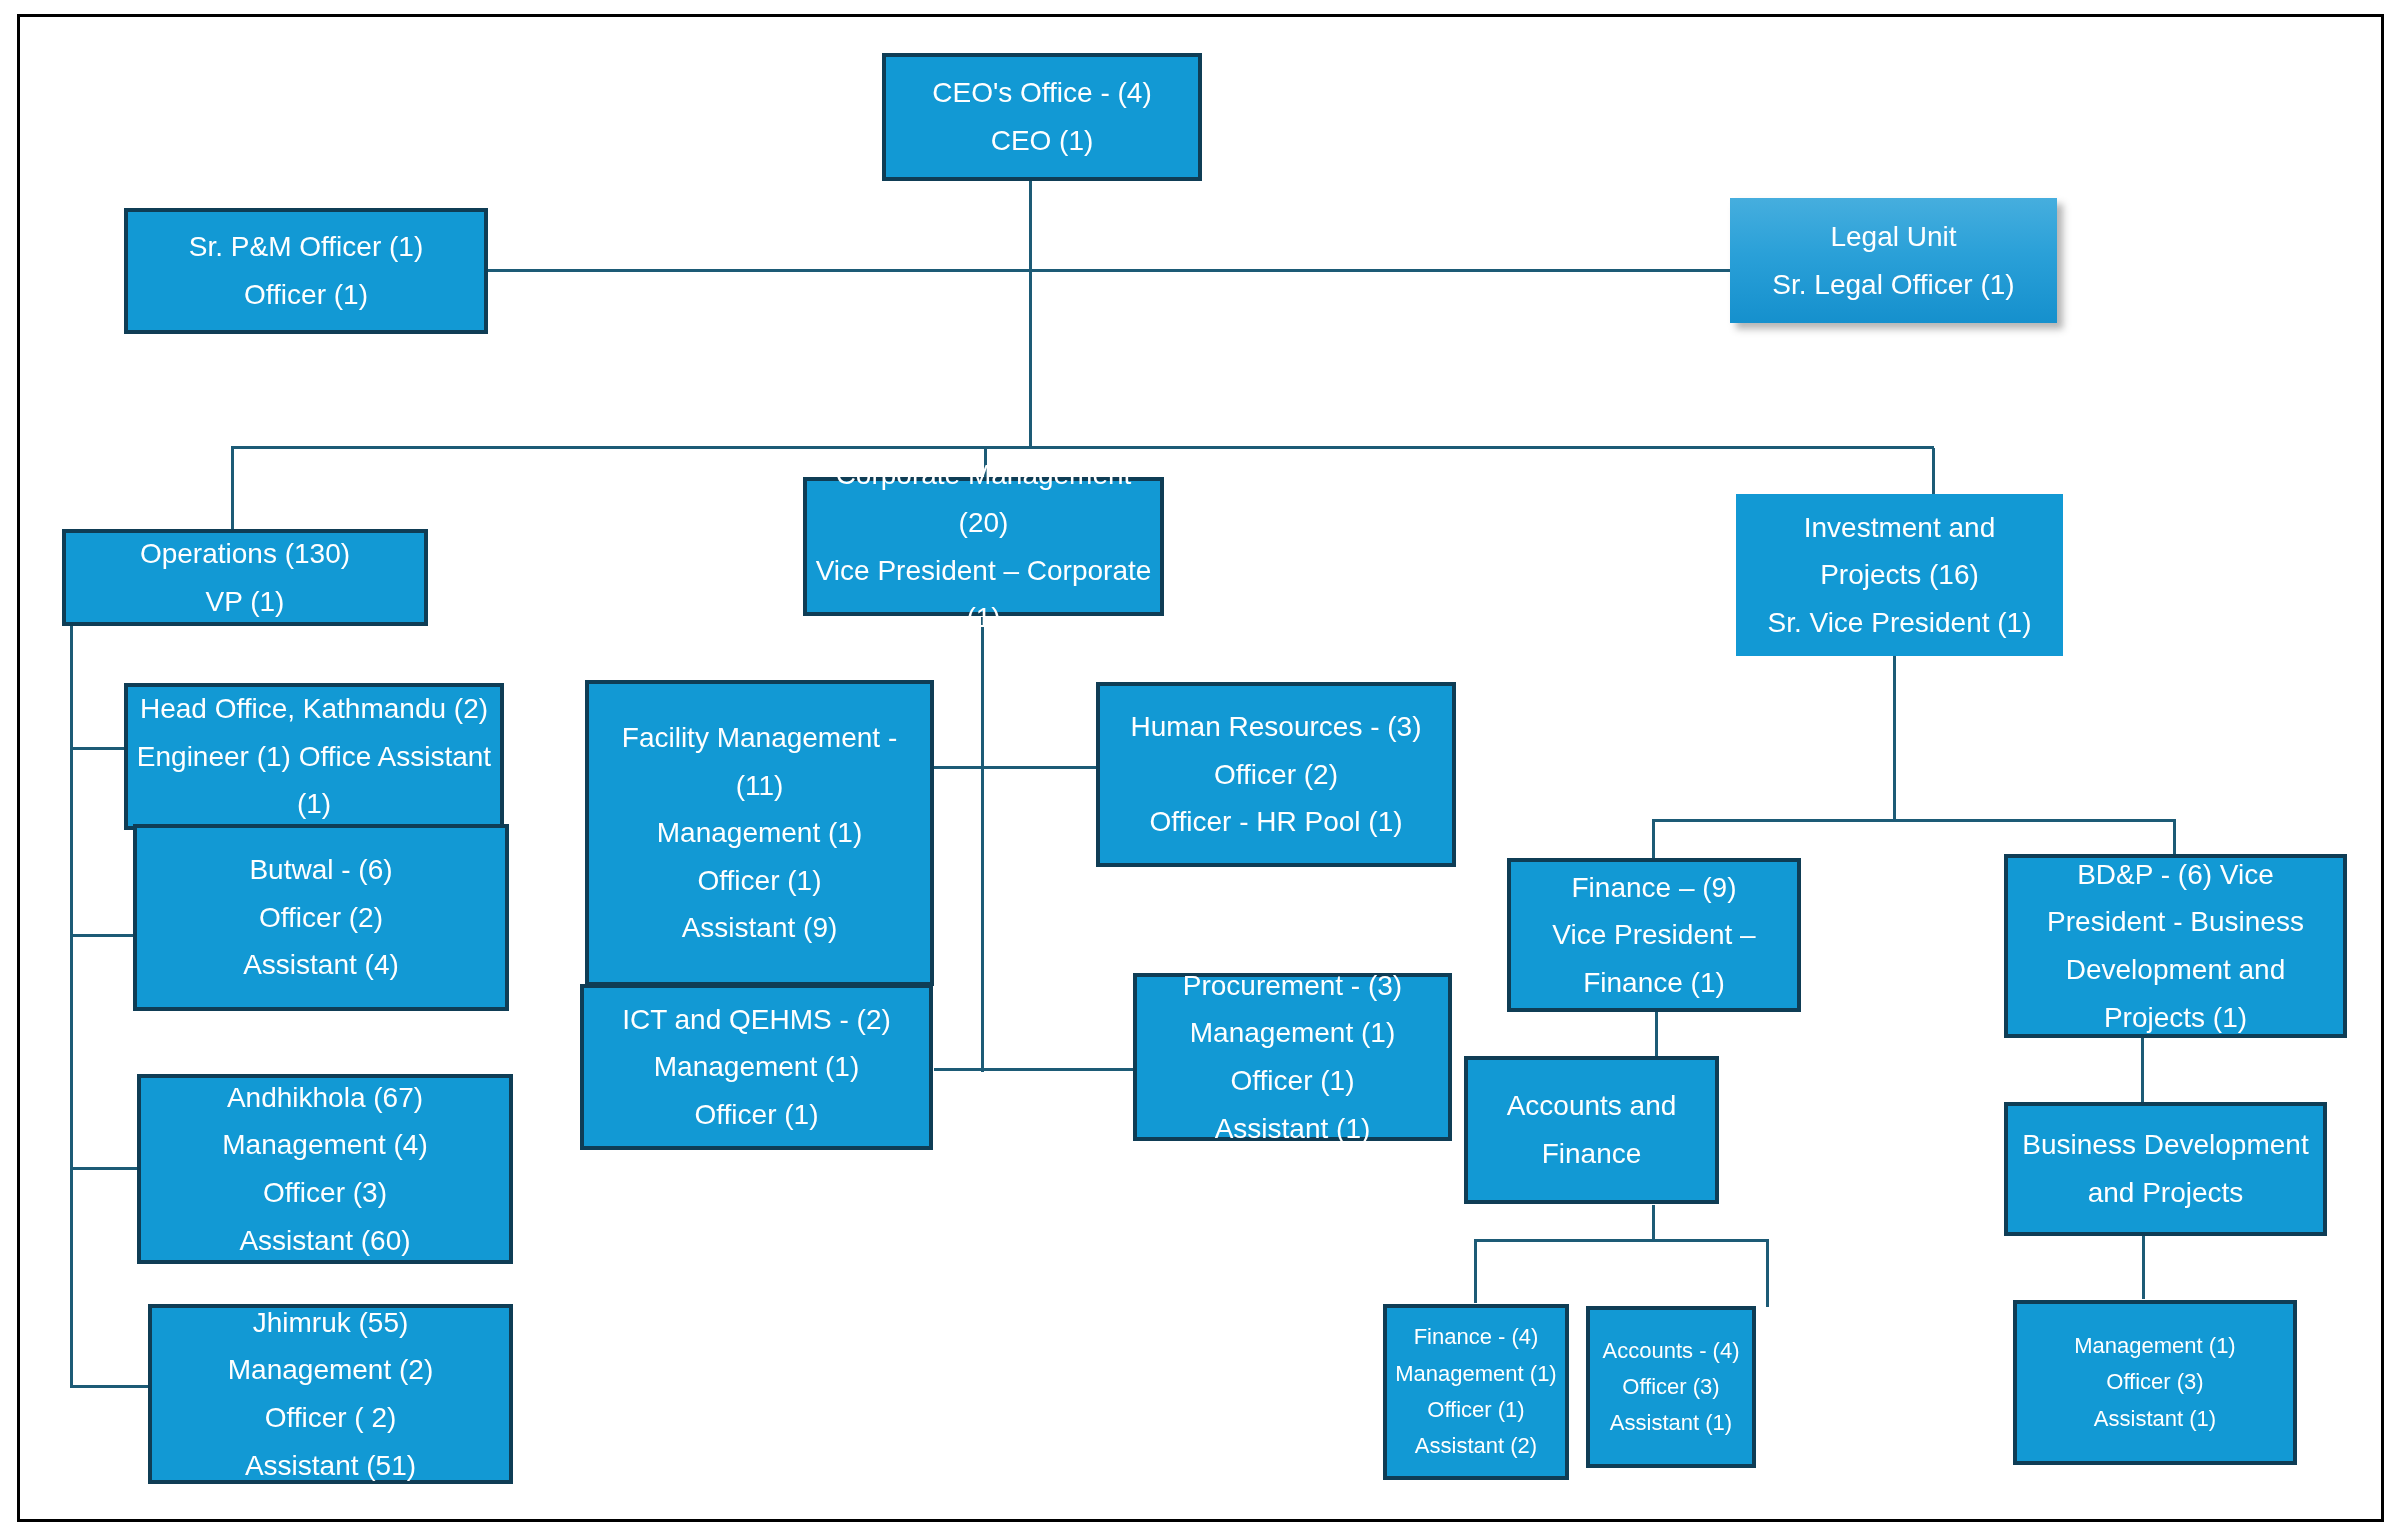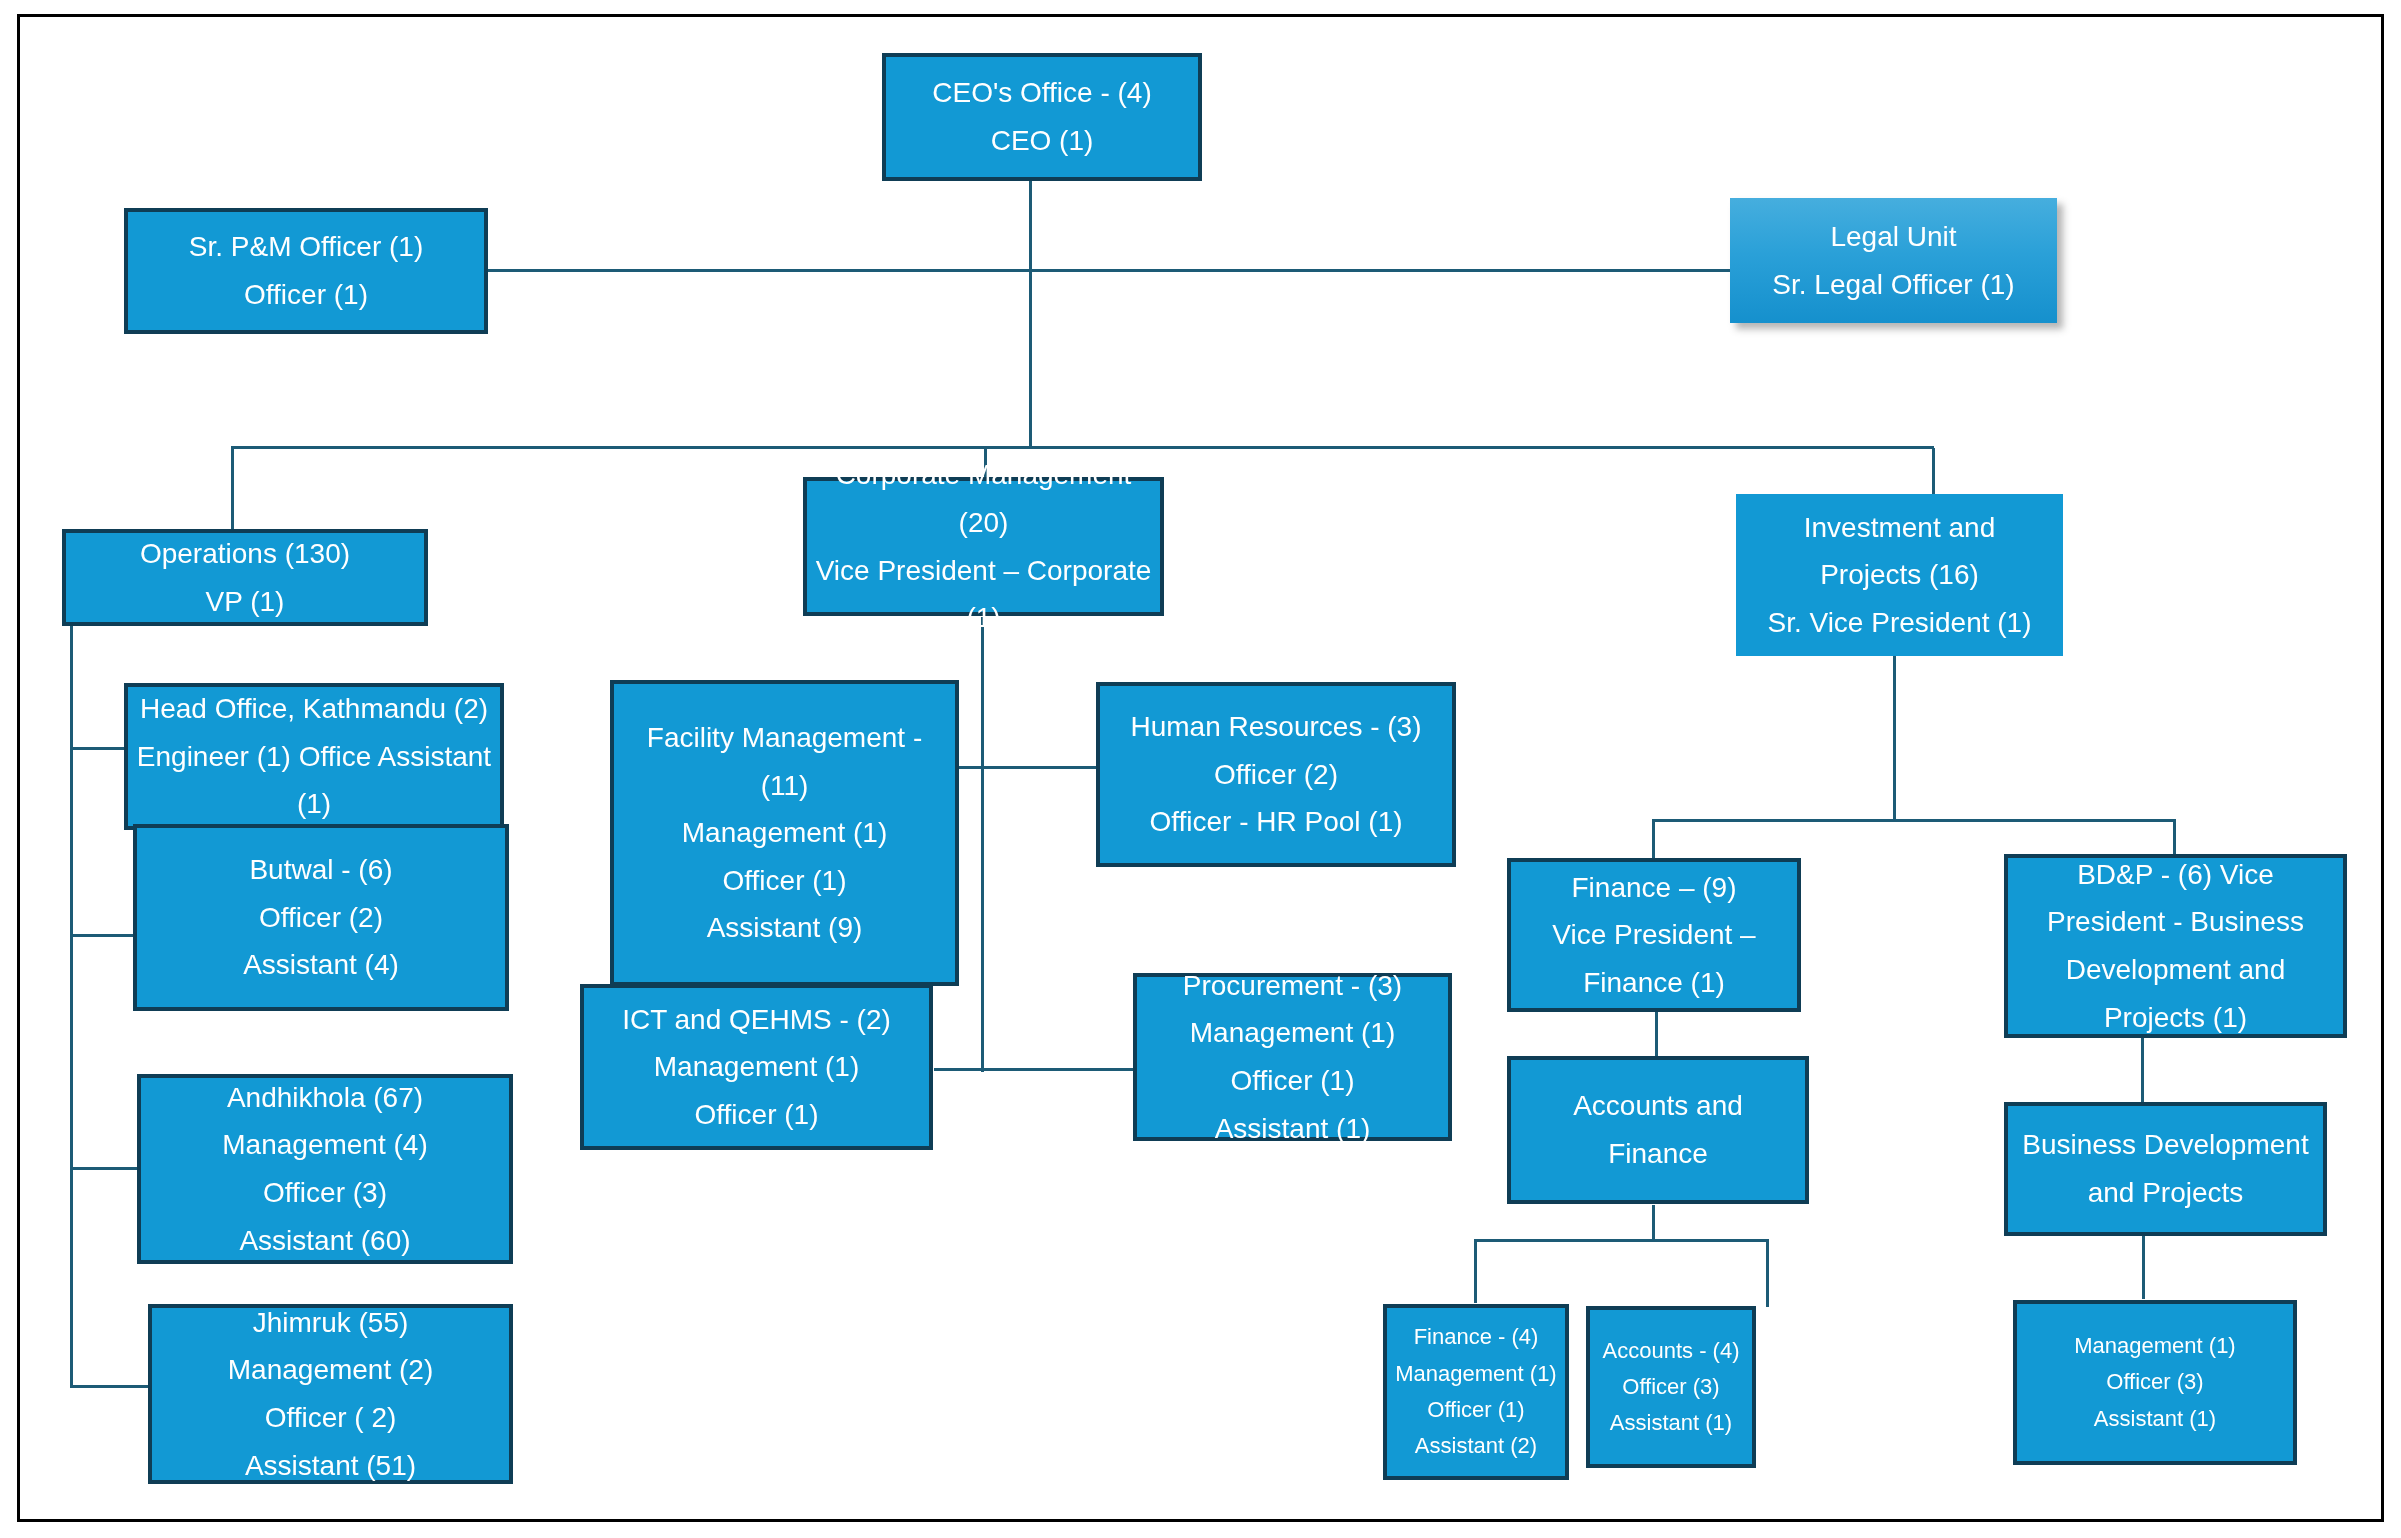--- a/index.html
+++ b/index.html
@@ -98,21 +98,21 @@
 Projects  (16)
 Sr. Vice President (1)</span>
   </div>
 
   <div class="box bordered" style="left:124px;top:683px;width:380px;height:147px">
     <span class="txt">Head Office, Kathmandu (2)
 Engineer (1) Office Assistant
 (1)</span>
   </div>
 
-  <div class="box bordered" style="left:610px;top:680px;width:349px;height:306px">
+  <div class="box bordered" style="left:585px;top:680px;width:349px;height:306px">
     <span class="txt">Facility Management -
 (11)
 Management (1)
 Officer (1)
 Assistant (9)</span>
   </div>
 
   <div class="box bordered" style="left:1096px;top:682px;width:360px;height:185px">
     <span class="txt">Human Resources - (3)
 Officer (2)
@@ -151,21 +151,21 @@
 Assistant (1)</span>
   </div>
 
   <div class="box bordered" style="left:137px;top:1074px;width:376px;height:190px">
     <span class="txt">Andhikhola (67)
 Management (4)
 Officer (3)
 Assistant (60)</span>
   </div>
 
-  <div class="box bordered" style="left:1507px;top:1056px;width:302px;height:148px">
+  <div class="box bordered" style="left:1464px;top:1056px;width:255px;height:148px">
     <span class="txt">Accounts and
 Finance</span>
   </div>
 
   <div class="box bordered" style="left:2004px;top:1102px;width:323px;height:134px">
     <span class="txt">Business Development
 and Projects</span>
   </div>
 
   <div class="box bordered" style="left:148px;top:1304px;width:365px;height:180px">

